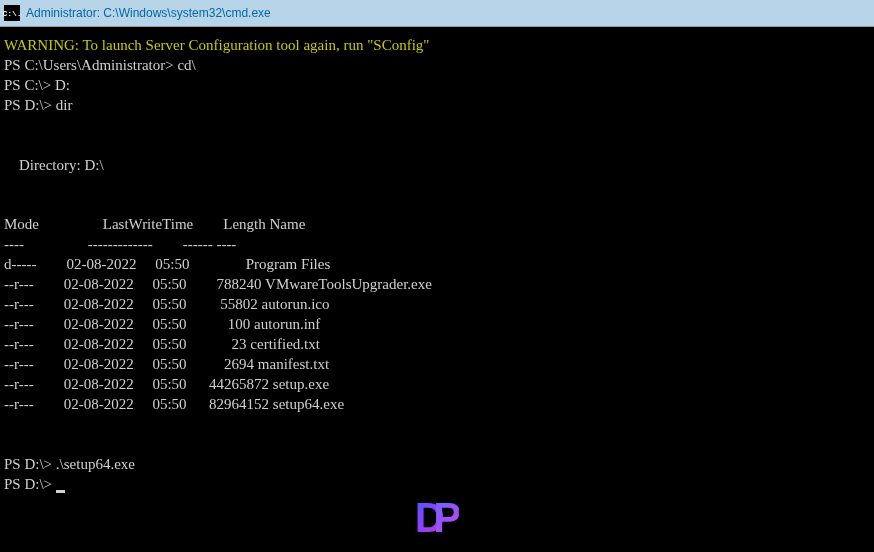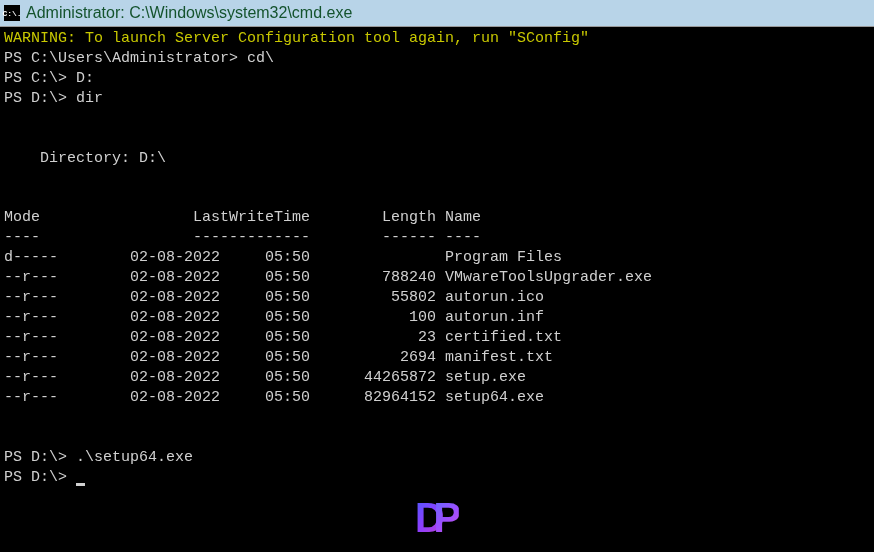--- a/index.html
+++ b/index.html
@@ -30,30 +30,31 @@
       background: #000;
       margin-right: 6px;
       display: flex;
       align-items: center;
       justify-content: center;
       color: #fff;
       font-size: 8px;
       font-weight: bold;
     }
     .title-text {
-      color: #14532d;
+      color: #0369a1;
       font-family: 'Segoe UI', Tahoma, sans-serif;
-      font-size: 16px;
+      font-size: 12px;
     }
     .terminal {
-      padding: 2px 4px;
+      padding: 9px 4px;
       background: #000;
       color: #d0d0d0;
       line-height: 1.33;
       white-space: pre;
+      font-family: Liberation Serif, serif;
     }
     .yellow {
       color: #c8c800;
     }
     .cursor {
       display: inline-block;
       width: 9px;
       height: 3px;
       background: #d0d0d0;
       vertical-align: bottom;

